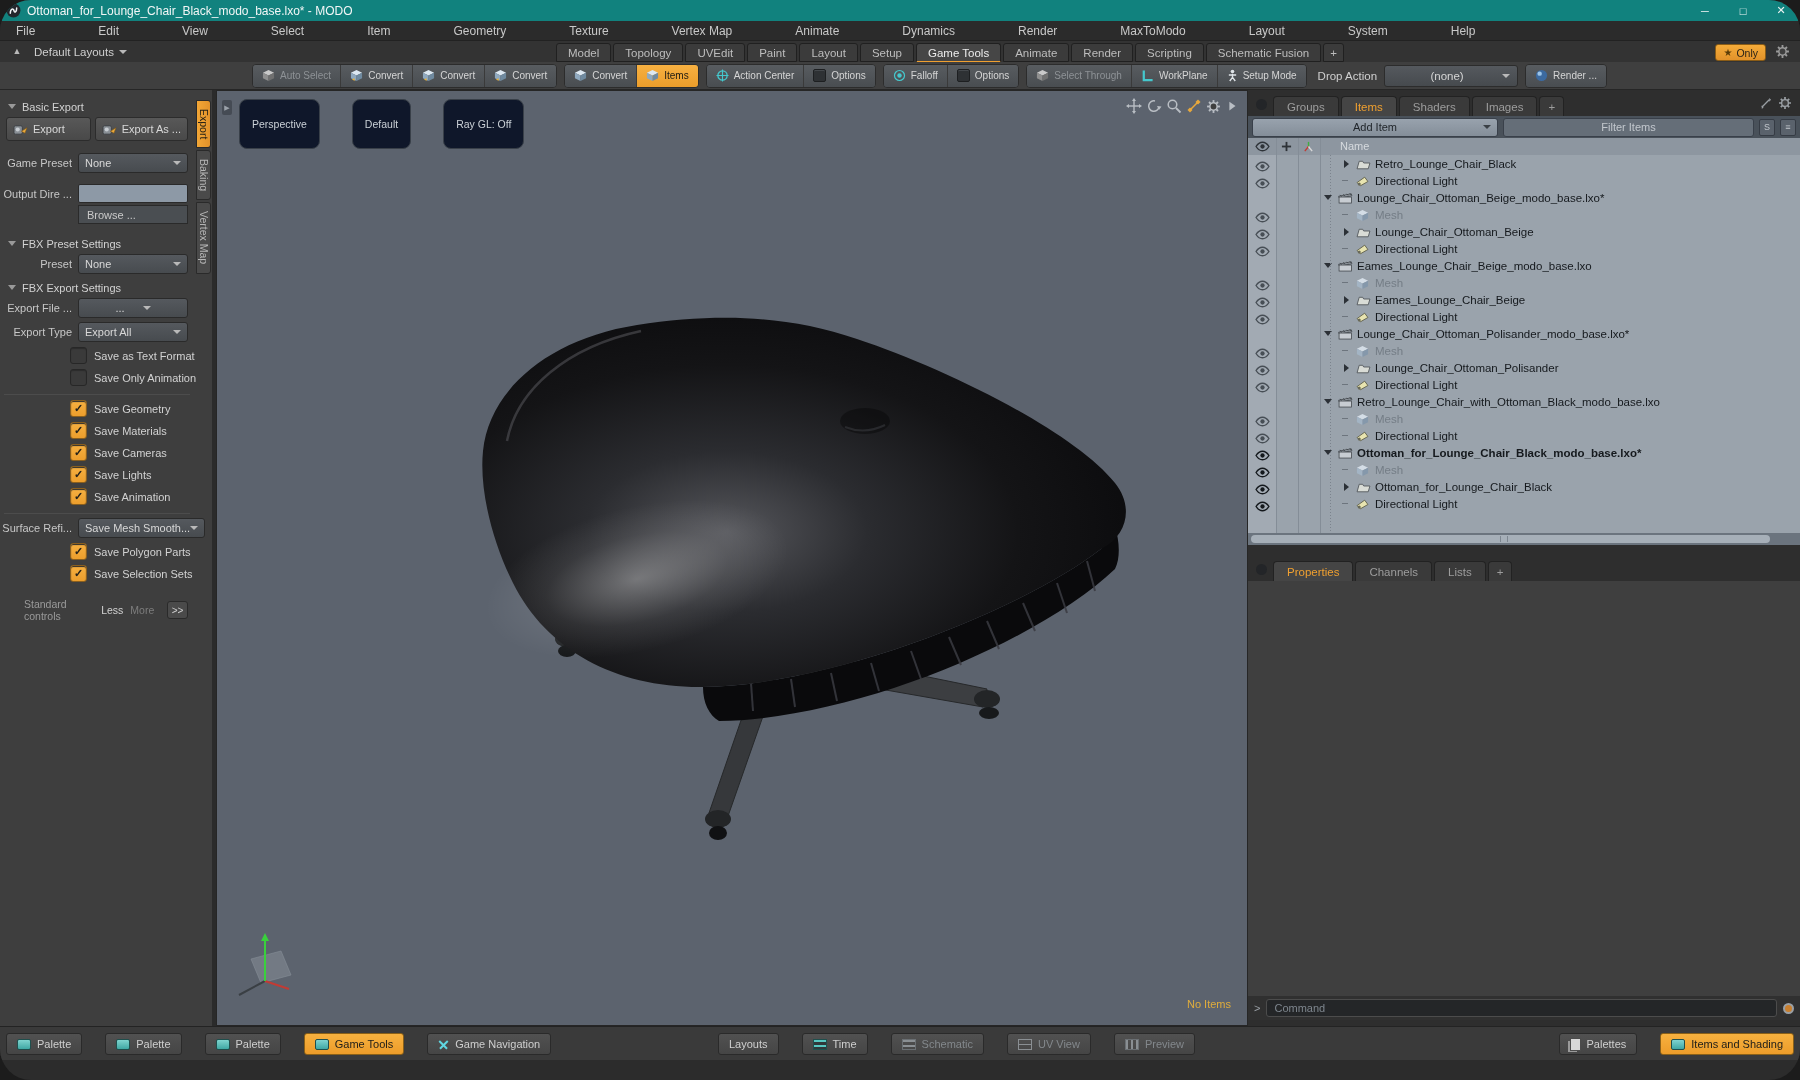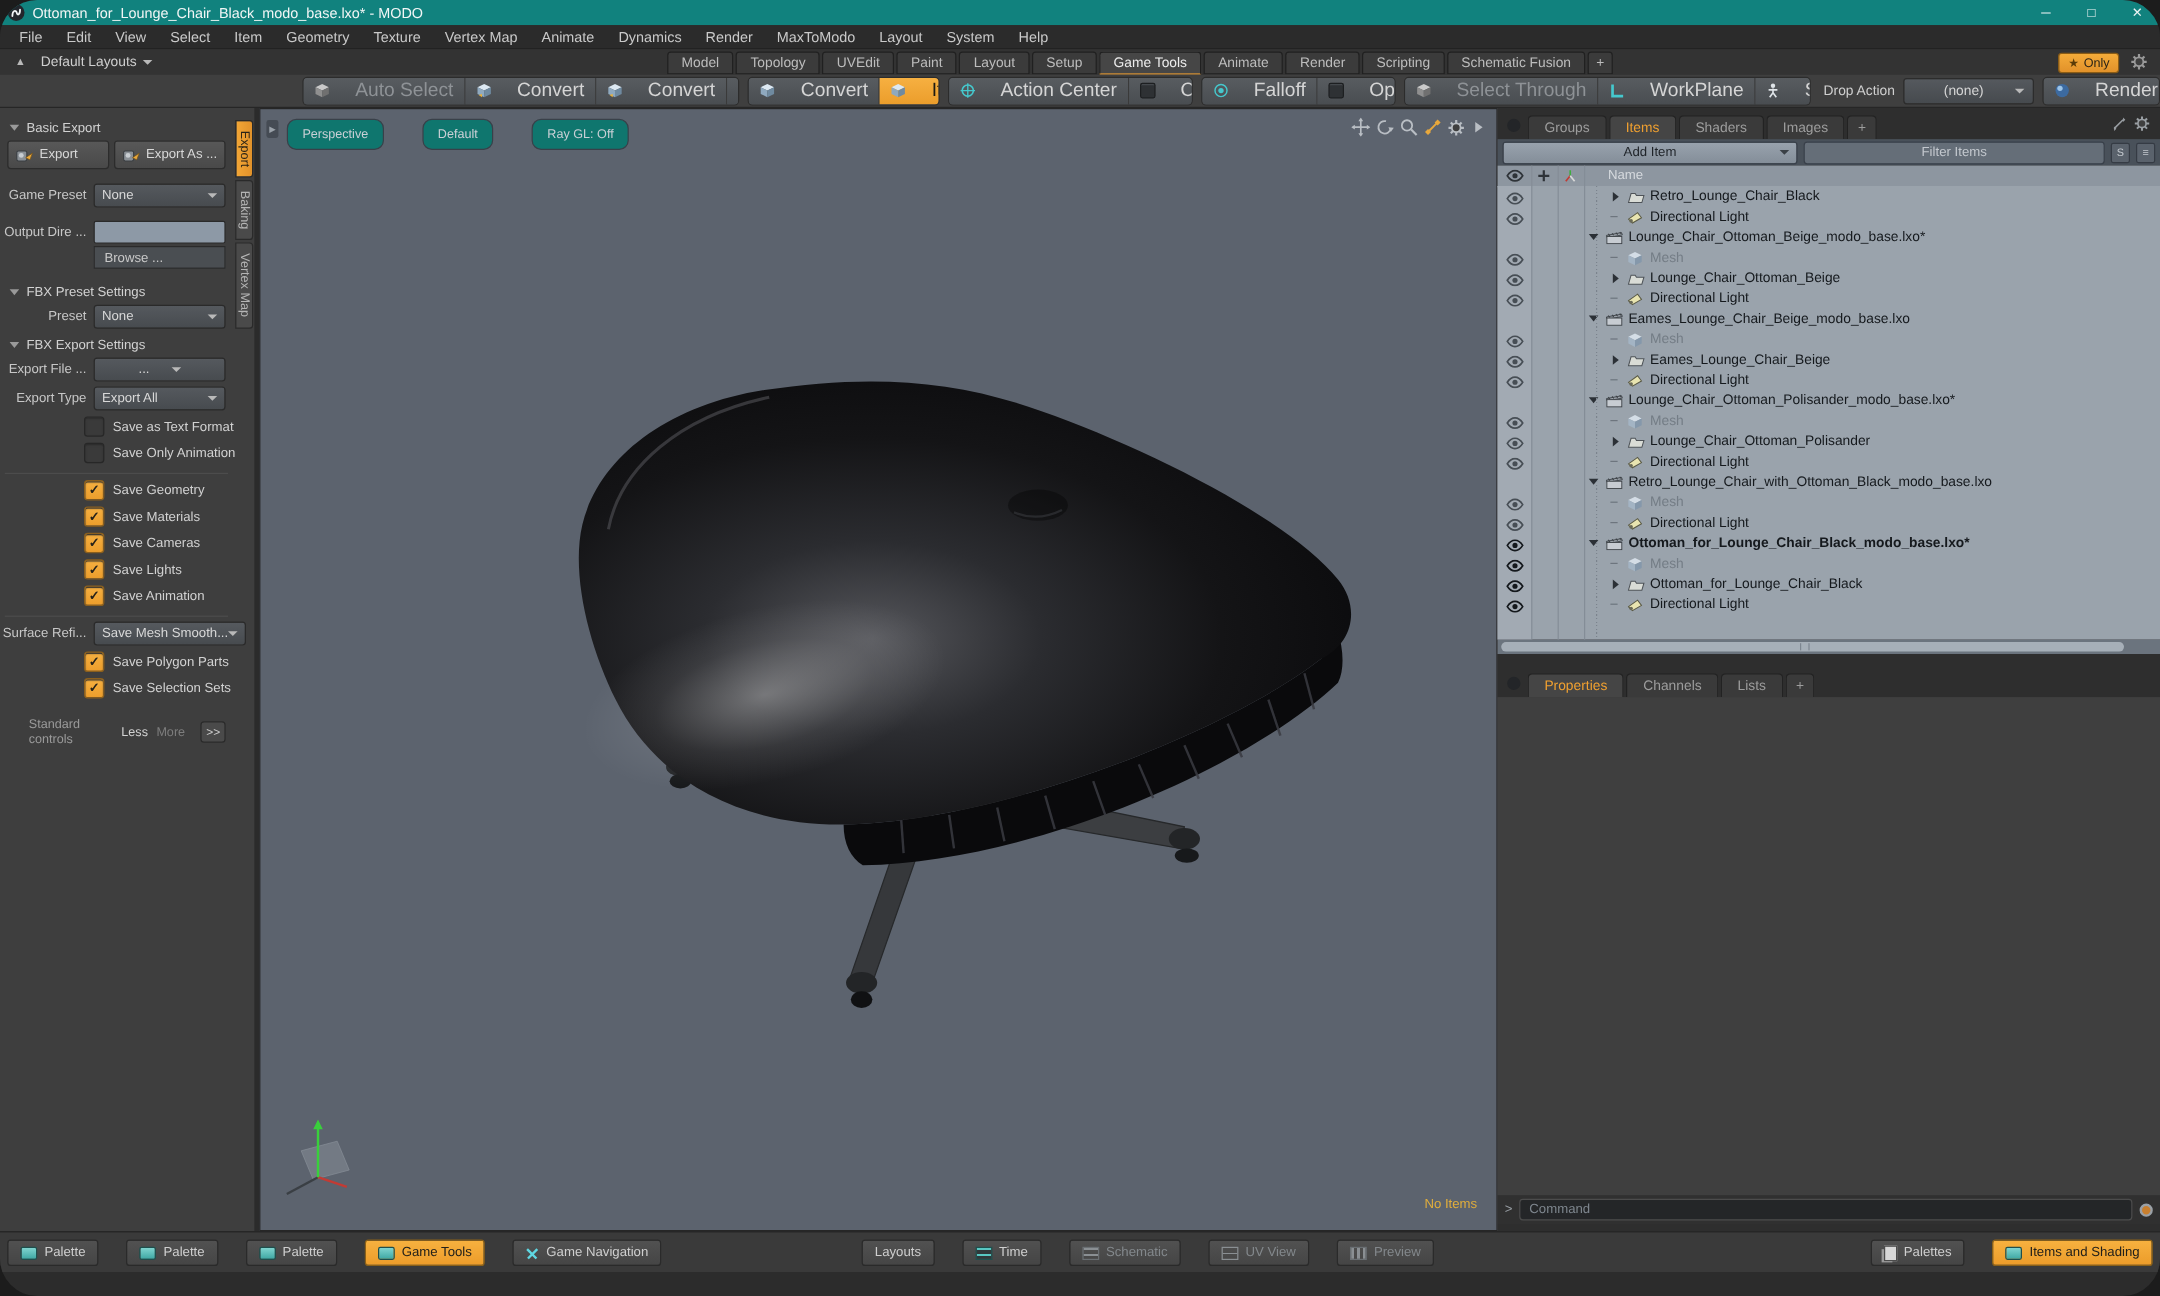--- a/index.html
+++ b/index.html
@@ -5,42 +5,42 @@
   html,body{margin:0;padding:0;background:#1c1c1c;}
   #app{position:relative;width:1800px;height:1080px;overflow:hidden;background:#2c2c2c;
        font-family:"Liberation Sans",sans-serif;color:#ccc;border-radius:31px;-webkit-font-smoothing:antialiased;}
   
   .titlebar{position:absolute;left:0;top:0;width:1800px;height:21px;background:#11827e;display:flex;align-items:center;}
   .titlebar .logo{margin:0 6px 0 6px;width:15px;height:15px;}
   .titlebar .ttext{font-size:12px;color:#f2f6f6;}
   .winbtns{position:absolute;right:0;top:0;height:21px;display:flex;}
   .winbtn{width:38px;height:21px;display:flex;align-items:center;justify-content:center;color:#eef4f4;font-size:11px;}
   
-  .menubar{position:absolute;left:0;top:21px;width:1800px;height:20px;background:#2b2b2b;border-bottom:1px solid #222;display:flex;align-items:center;padding-left:6px;box-sizing:border-box;}
+  .menubar{position:absolute;left:0;top:21px;width:1800px;height:20px;background:#2b2b2b;border-bottom:1px solid #222;display:flex;align-items:center;padding-left:6px;box-sizing:border-box;gap:43px;}
   .menu-item{padding:0 10px;font-size:12px;color:#c9c9c9;line-height:20px;white-space:nowrap;}
   
   .layoutsrow{position:absolute;left:0;top:41px;width:1800px;height:21px;background:#333;border-bottom:1px solid #1f1f1f;}
   .uparrow{position:absolute;left:10px;top:4px;width:14px;height:13px;color:#b9b9b9;font-size:9px;text-align:center;line-height:13px;}
   .deflayouts{position:absolute;left:34px;top:0;height:21px;display:flex;align-items:center;font-size:11.5px;color:#cfcfcf;gap:5px;}
   .dtri{width:0;height:0;border:4px solid transparent;border-top-color:#b9b9b9;margin-top:4px;}
   .tabstrip{position:absolute;left:556px;top:2px;display:flex;gap:2px;}
   .wtab{height:17px;padding:0 11px;background:#3b3b3b;border:1px solid #202020;border-radius:3px 3px 0 0;
         font-size:11.5px;color:#bdbdbd;display:flex;align-items:center;white-space:nowrap;}
   .wtab.active{background:#464646;color:#ececec;border-bottom:2px solid #f0a030;}
   .wtab.add{padding:0 6px;}
   .onlypill{position:absolute;right:34px;top:3px;height:15px;padding:0 7px;border-radius:3px;
             background:linear-gradient(#f4ab39,#e2922a);border:1px solid #8a5c16;display:flex;align-items:center;gap:4px;
             font-size:10.5px;color:#2a2317;}
   .onlypill .star{color:#5a3c08;font-size:10px;}
   .rowgear{position:absolute;right:10px;top:3px;width:15px;height:15px;}
   
   .toolbar{position:absolute;left:0;top:62px;width:1800px;height:28px;background:#3f3f3f;border-bottom:1px solid #262626;
            display:flex;align-items:center;gap:7px;padding-left:252px;box-sizing:border-box;}
   .tgroup{display:flex;background:#4c5054;border:1px solid #2c2c2c;border-radius:4px;overflow:hidden;}
-  .tbtn{display:flex;align-items:center;gap:21px;height:22px;padding:0 9px;font-size:16px;color:#d5d5d5;
+  .tbtn{display:flex;align-items:center;gap:5px;height:22px;padding:0 9px;font-size:10px;color:#d5d5d5;
         background:linear-gradient(#585c60,#494d51);border-right:1px solid #3a3a3a;white-space:nowrap;}
   .tgroup .tbtn:last-child{border-right:none;}
   .tbtn.disabled{color:#8e9296;}
   .tbtn.active{background:linear-gradient(#f6b041,#eb9d2b);color:#1d1a12;}
   .optbox{width:11px;height:11px;background:#2e3134;border:1px solid #1d1f21;border-radius:2px;box-shadow:inset 0 1px 0 #44484c;}
   .droplabel{font-size:11.5px;color:#cfcfcf;margin-left:4px;white-space:nowrap;}
   .dropsel{display:flex;align-items:center;justify-content:space-between;width:118px;height:20px;padding:0 7px;
            background:linear-gradient(#55595e,#464a4e);border:1px solid #2c2c2c;border-radius:3px;font-size:11.5px;color:#d5d5d5;}
   
   .main{position:absolute;left:0;top:90px;width:1800px;height:936px;background:#2b2b2b;}
@@ -74,21 +74,21 @@
   .vtabs{position:absolute;left:196px;top:10px;width:15px;display:flex;flex-direction:column;gap:2px;}
   .vtab{writing-mode:vertical-rl;font-size:10.5px;color:#b5b5b5;background:#4a4a4a;border:1px solid #2a2a2a;
         border-radius:0 3px 3px 0;padding:8px 0;text-align:center;}
   .vtab.active{background:linear-gradient(90deg,#f2a636,#e2922a);color:#2a2317;}
   
   .viewport{position:absolute;left:216px;top:0;width:1032px;height:936px;background:#5c636e;border:1px solid #262626;box-sizing:border-box;overflow:hidden;}
   .vpscene{position:absolute;left:0;top:0;}
   .vphandle{position:absolute;left:5px;top:9px;width:10px;height:15px;background:#454b54;border-radius:2px;
             color:#9aa1a9;font-size:7px;display:flex;align-items:center;justify-content:center;}
   .vpbtns{position:absolute;left:22px;top:8px;display:flex;}
-  .vpbtn{height:16px;padding:4px 12px;background:#0f766e;border:1px solid #394049;border-radius:8px;font-size:10.5px;
+  .vpbtn{height:16px;padding:16px 12px;background:#0f172a;border:1px solid #394049;border-radius:8px;font-size:10.5px;
          color:#cad0d6;display:flex;align-items:center;white-space:nowrap;}
   .vpbtn + .vpbtn{margin-left:32px;}
   .vpnav{position:absolute;right:8px;top:7px;display:flex;align-items:center;gap:4px;}
   .vpnav svg{display:block;}
   .vpinfo{position:absolute;right:16px;bottom:14px;text-align:right;font-size:11px;line-height:14.5px;color:#c3c8cd;}
   .vpinfo .hot{color:#e0ad3c;}
   
   .rightpanel{position:absolute;left:1248px;top:0;width:552px;height:936px;background:#3f3f3f;}
   .ptabrow{position:absolute;left:0;width:552px;height:26px;background:#2e2e2e;display:flex;align-items:flex-end;padding-left:8px;box-sizing:border-box;}
   .grip{width:11px;height:11px;border-radius:50%;background:#232528;margin:0 6px 6px 0;flex:none;}

